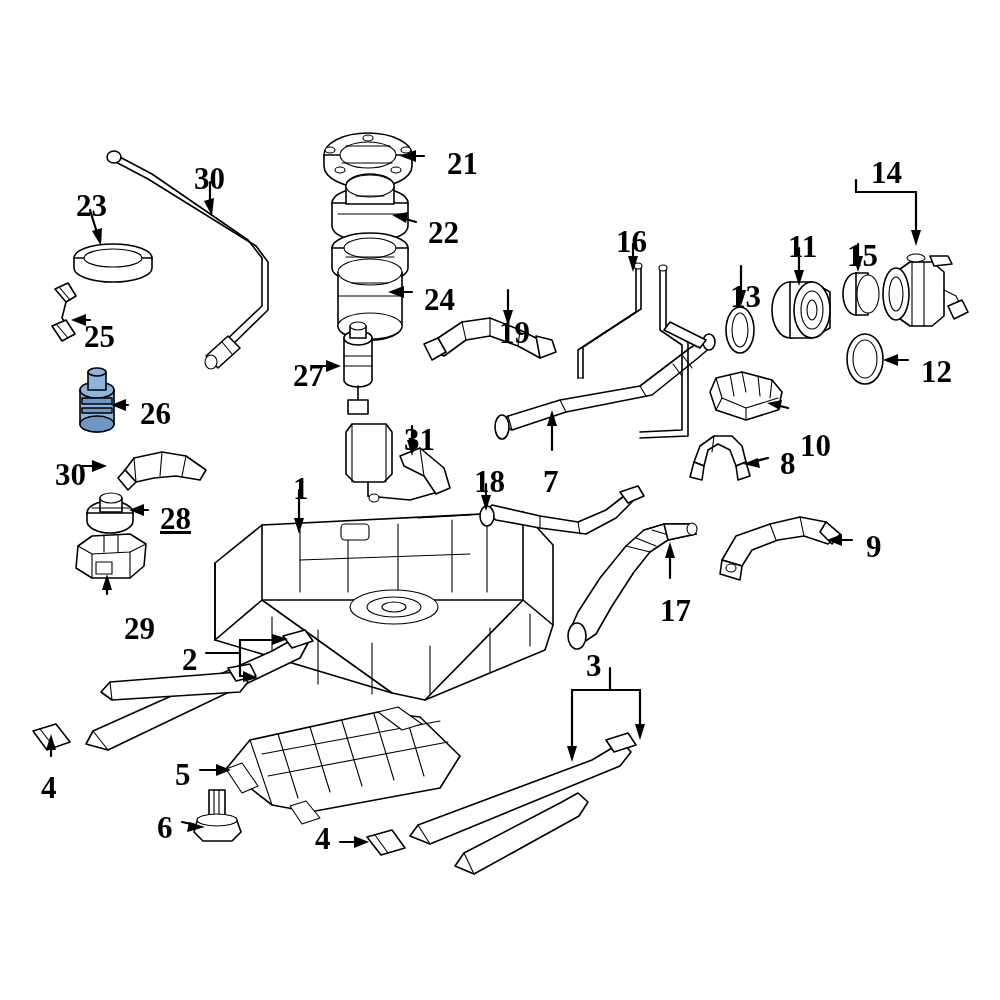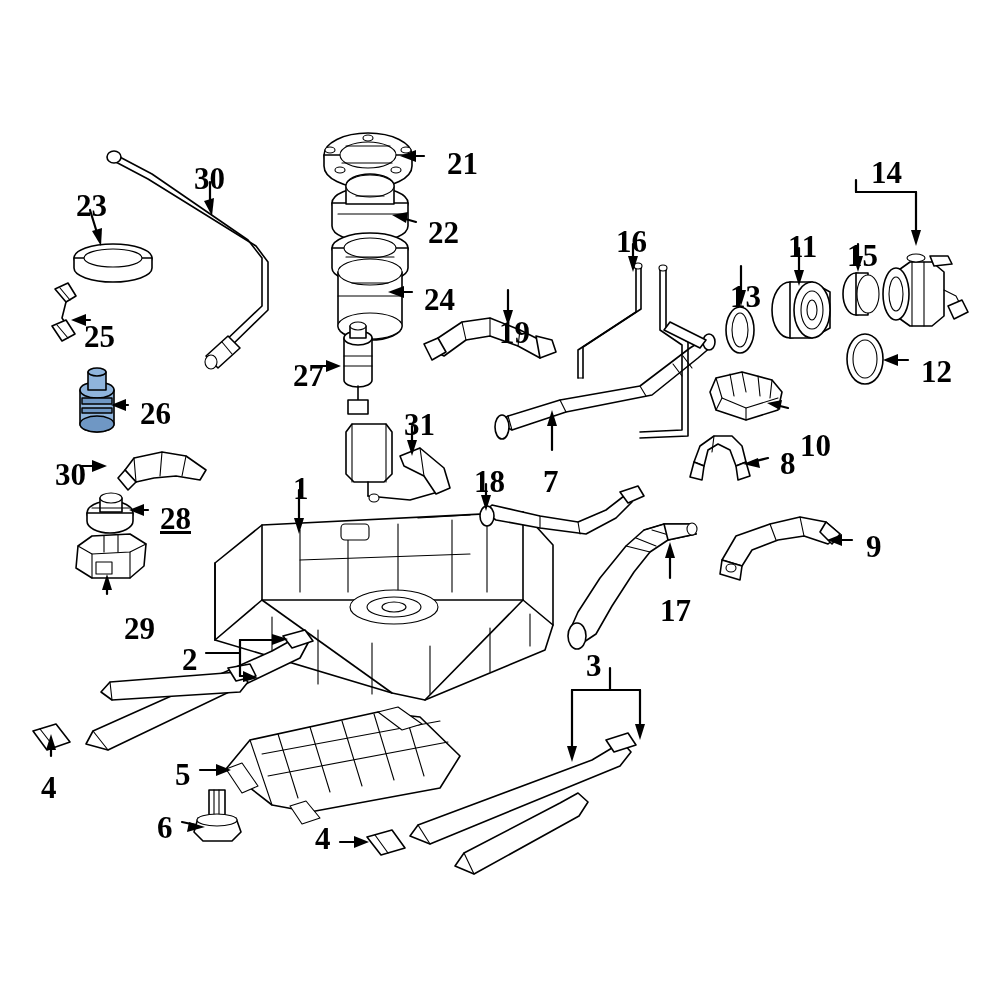--- a/index.html
+++ b/index.html
@@ -493,15 +493,15 @@
   <div class="callout-label" style="left:436px; top:148px;margin-left:11px;">21</div>
   <div class="callout-label" style="left:428px; top:217px;">22</div>
   <div class="callout-label" style="left:76px; top:190px;">23</div>
   <div class="callout-label" style="left:424px; top:284px;">24</div>
   <div class="callout-label" style="left:84px; top:321px;">25</div>
   <div class="callout-label" style="left:140px; top:398px;">26</div>
   <div class="callout-label" style="left:293px; top:360px;">27</div>
   <div class="callout-label" style="left:160px; top:503px;text-decoration:underline;">28</div>
   <div class="callout-label" style="left:96px; top:613px;margin-left:28px;">29</div>
   <div class="callout-label" style="left:55px; top:459px;">30</div>
-  <div class="callout-label" style="left:404px; top:409px;">31</div>
+  <div class="callout-label" style="left:404px; top:424px;">31</div>
 
 </div>
 
 </body></html>

